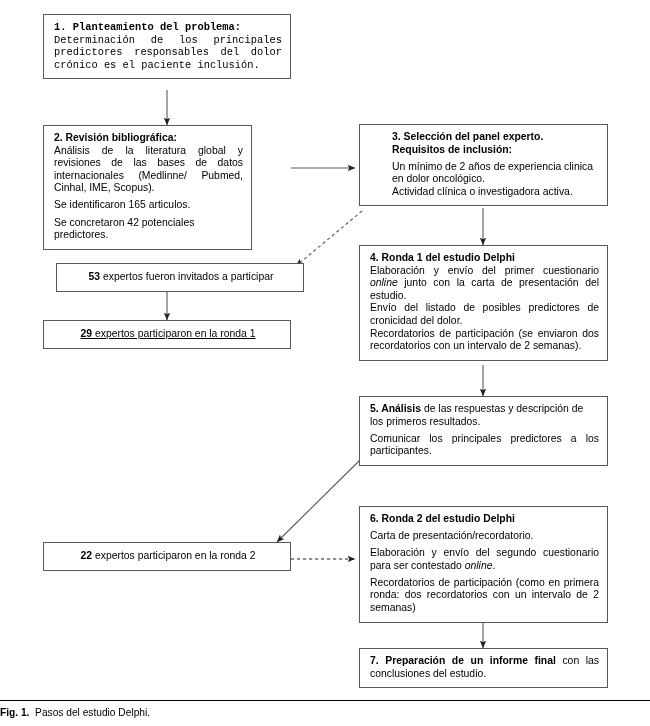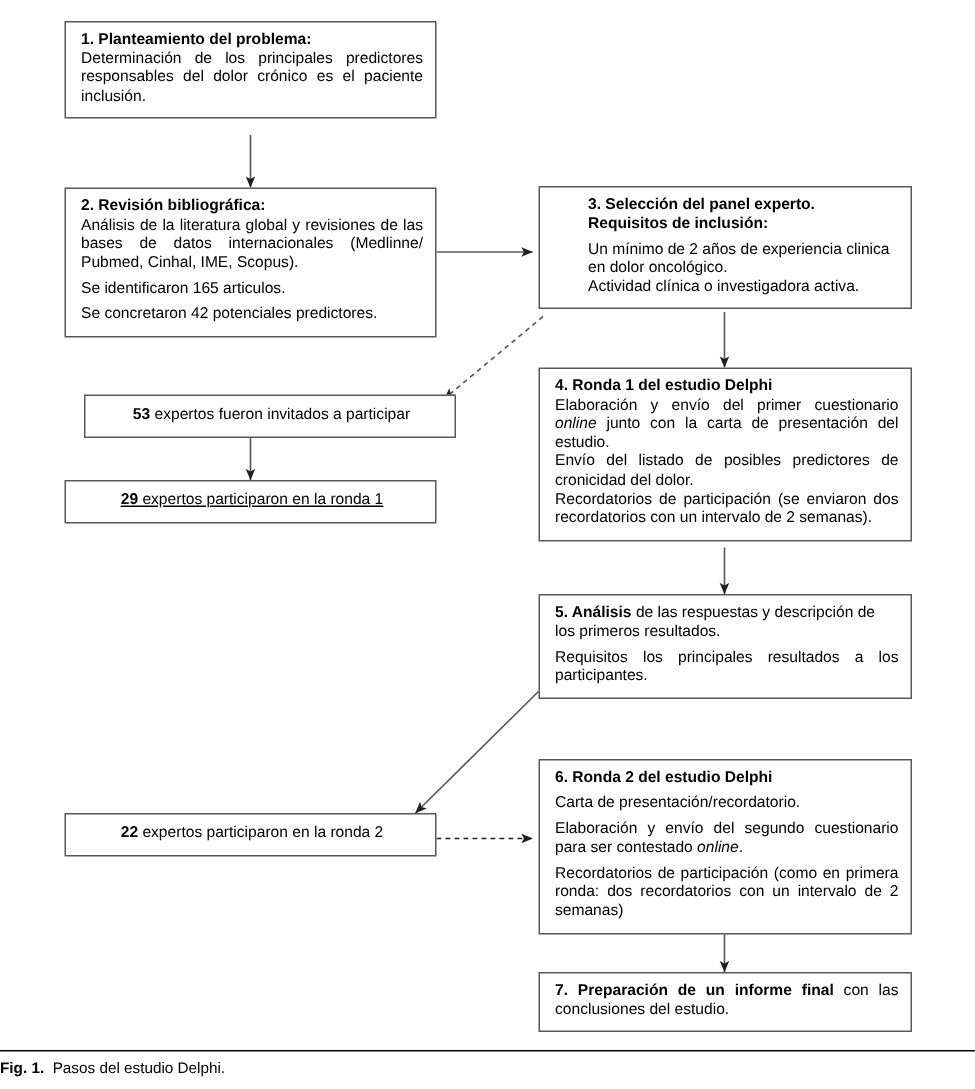--- a/index.html
+++ b/index.html
@@ -113,26 +113,26 @@
 
     <line x1="483" y1="365" x2="483" y2="396" stroke="#58585a" stroke-width="1.1" marker-end="url(#arrowSolid)"></line>
 
     <line x1="360" y1="460" x2="277" y2="542" stroke="#58585a" stroke-width="1.1" marker-end="url(#arrowSolid)"></line>
 
     <line x1="291" y1="559" x2="355" y2="559" stroke="#231f20" stroke-width="1.0" stroke-dasharray="3.2,2.8" marker-end="url(#arrowDot)"></line>
 
     <line x1="483" y1="616" x2="483" y2="648" stroke="#58585a" stroke-width="1.1" marker-end="url(#arrowSolid)"></line>
   </svg>
 
-  <div class="box" id="box1" style="left:43px; top:14px; width:248px;">
+  <div class="box" id="box1" style="left:43px; top:14px; width:248px;font-family:Liberation Mono, monospace;">
     <p class="hd">1. Planteamiento del problema:</p>
     <p class="justified">Determinación de los principales predictores responsables del dolor crónico es el paciente inclusión.</p>
   </div>
 
-  <div class="box" id="box2" style="left:43px; top:125px; width:248px;">
+  <div class="box" id="box2" style="left:43px; top:125px; width:209px;">
     <p class="hd">2. Revisión bibliográfica:</p>
     <p class="justified">Análisis de la literatura global y revisiones de las bases de datos internacionales (Medlinne/ Pubmed, Cinhal, IME, Scopus).</p>
     <p class="gap">Se identificaron 165 articulos.</p>
     <p class="gap">Se concretaron 42 potenciales predictores.</p>
   </div>
 
   <div class="box thin-box center" id="box-invited" style="left:56px; top:263px; width:248px;">
     <p><span class="hd">53</span><span> expertos fueron invitados a participar</span></p>
   </div>
 
@@ -152,21 +152,21 @@
 
   <div class="box" id="box4" style="left:359px; top:245px; width:249px;">
     <p class="hd">4. Ronda 1 del estudio Delphi</p>
     <p class="justified"><span>Elaboración y envío del primer cuestionario </span><span class="it">online</span><span> junto con la carta de presentación del estudio.</span></p>
     <p class="justified">Envío del listado de posibles predictores de cronicidad del dolor.</p>
     <p class="justified">Recordatorios de participación (se enviaron dos recordatorios con un intervalo de 2 semanas).</p>
   </div>
 
   <div class="box" id="box5" style="left:359px; top:396px; width:249px;">
     <p><span class="hd">5. </span><span class="hd">Análisis</span><span> de las respuestas y descripción de los primeros resultados.</span></p>
-    <p class="gap justified">Requisitos los principales resultados a los participantes.</p>
+    <p class="gap justified">Comunicar los principales predictores a los participantes.</p>
   </div>
 
   <div class="box" id="box6" style="left:359px; top:506px; width:249px;">
     <p class="hd">6. Ronda 2 del estudio Delphi</p>
     <p class="gap">Carta de presentación/recordatorio.</p>
     <p class="gap justified"><span>Elaboración y envío del segundo cuestionario para ser contestado </span><span class="it">online</span><span>.</span></p>
     <p class="gap justified">Recordatorios de participación (como en primera ronda: dos recordatorios con un intervalo de 2 semanas)</p>
   </div>
 
   <div class="box" id="box7" style="left:359px; top:648px; width:249px;">

